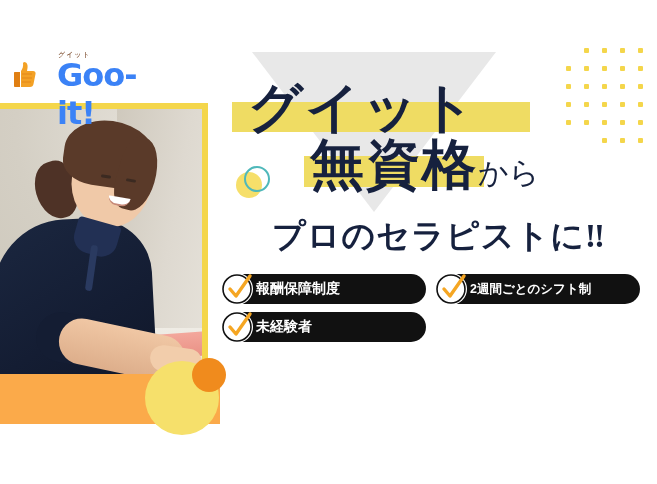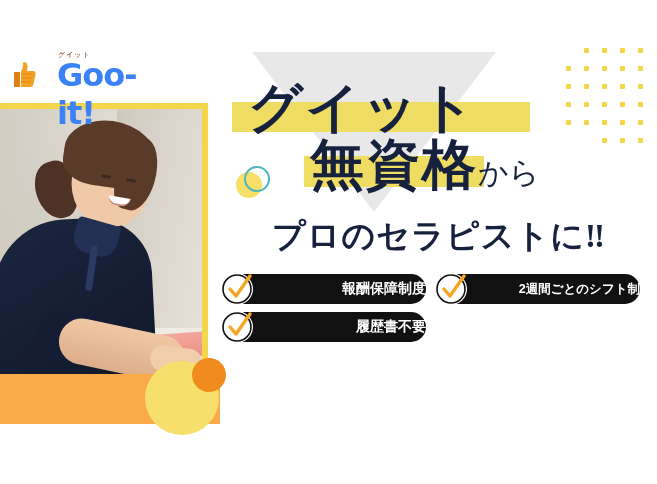--- a/index.html
+++ b/index.html
@@ -266,21 +266,20 @@
     z-index:7;
   }
   .badge {
     position:relative;
     height:30px;
     background:#111111;
     border-radius:15px;
     display:flex;
     align-items:center;
     padding-left:30px;
-    justify-content:flex-end;
   }
   .badge-label {
     color:#ffffff;
     font-size:14px;
     font-weight:bold;
     letter-spacing:0px;
     white-space:nowrap;
     font-family:"Liberation Sans", sans-serif;
   }
   .badge.wide .badge-label { font-size:12.5px; }
@@ -451,21 +450,21 @@
         <span class="badge-label">2週間ごとのシフト制</span>
       </div>
       <div class="badge">
         <span class="check-icon">
           <span class="ring"></span>
           <svg width="32" height="32" viewBox="0 0 32 32">
             <circle cx="16" cy="16" r="14" fill="#ffffff" stroke="#111111" stroke-width="1.6"></circle>
             <path d="M9 16 L15 23 L29 3" stroke="#f5a623" stroke-width="3.4" fill="none" stroke-linecap="round" stroke-linejoin="round"></path>
           </svg>
         </span>
-        <span class="badge-label">履歴書不要</span>
+        <span class="badge-label">未経験者</span>
       </div>
     </div>
 
 
   <div class="logo">
     <svg class="logo-thumb" width="24" height="30" viewBox="0 0 24 30">
       <path d="M10 2 C13 2 14 5 13.5 8 L13 11 L19 11 C21 11 22 12.5 21.5 14 L19.5 24 C19.2 26 18 27 16 27 L7 27 L7 11 C8.5 9 9.5 6 9 3 Z" fill="#f3a125"></path>
       <path d="M1 12 L6 12 L6 27 L1 27 C0.3 27 0 26.5 0 26 L0 13 C0 12.4 0.4 12 1 12 Z" fill="#e07f13"></path>
       <path d="M8 14 L18 14 M8 18 L18 18 M8 22 L17 22" stroke="#d9750f" stroke-width="1" fill="none" opacity="0.55"></path>
     </svg>

